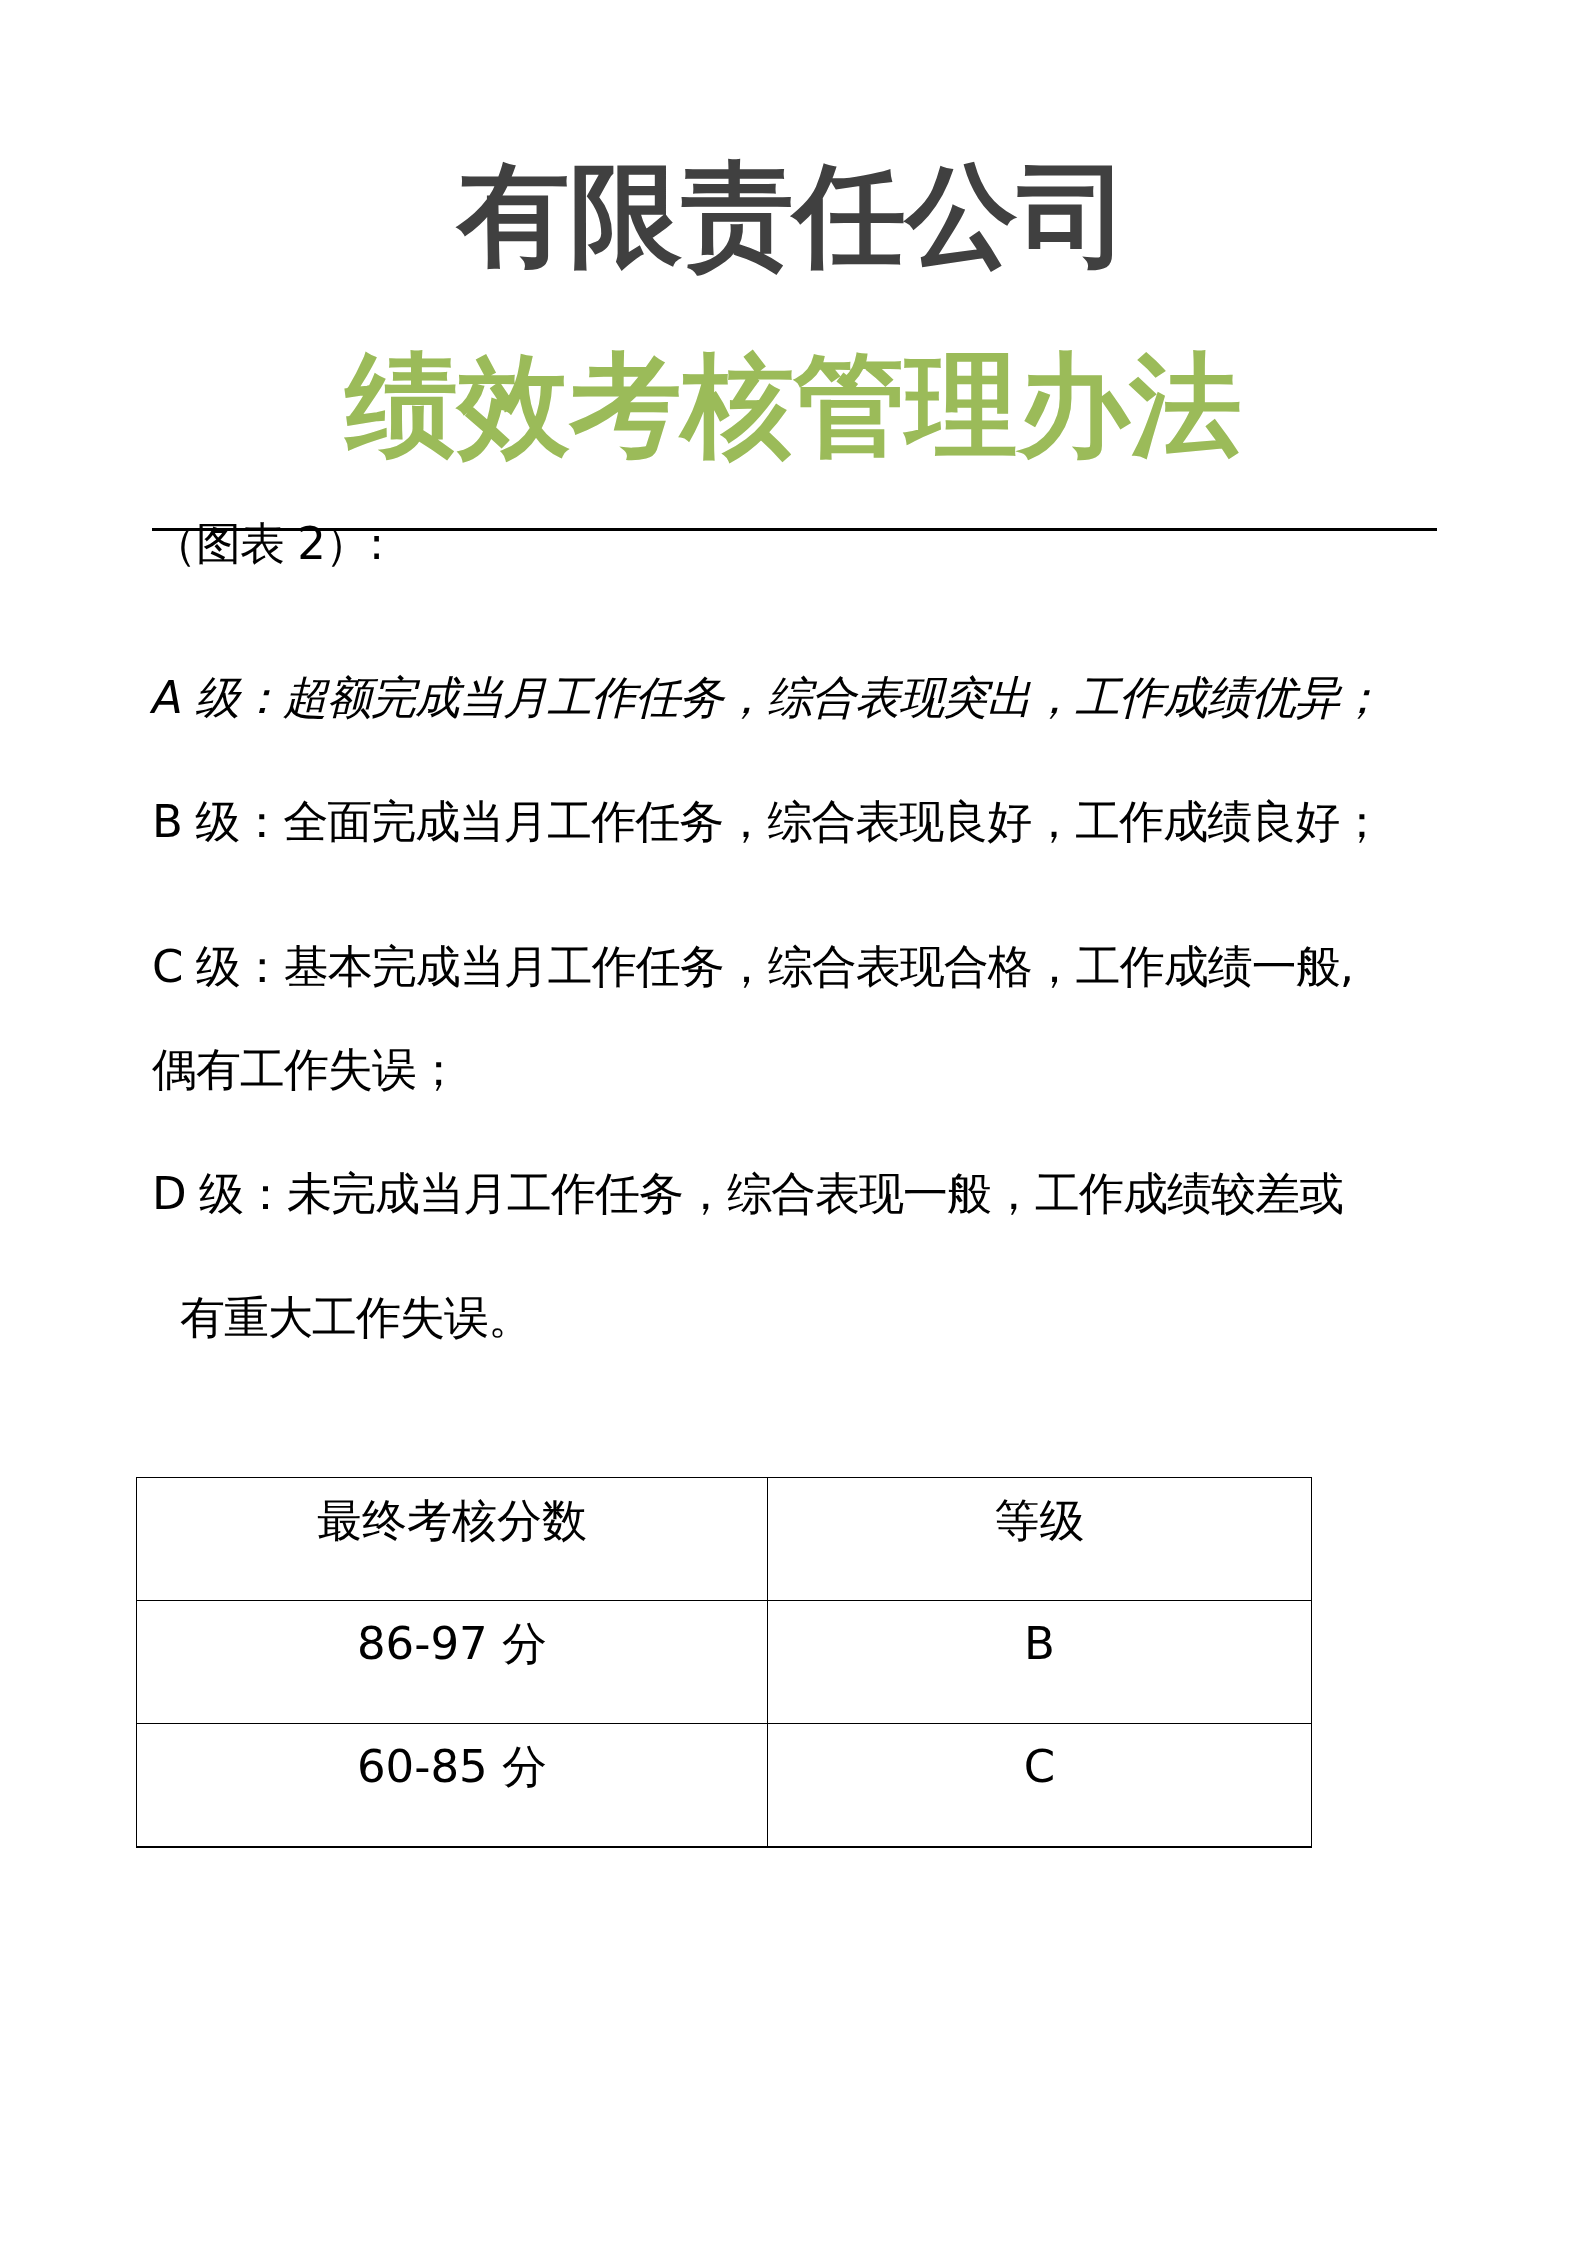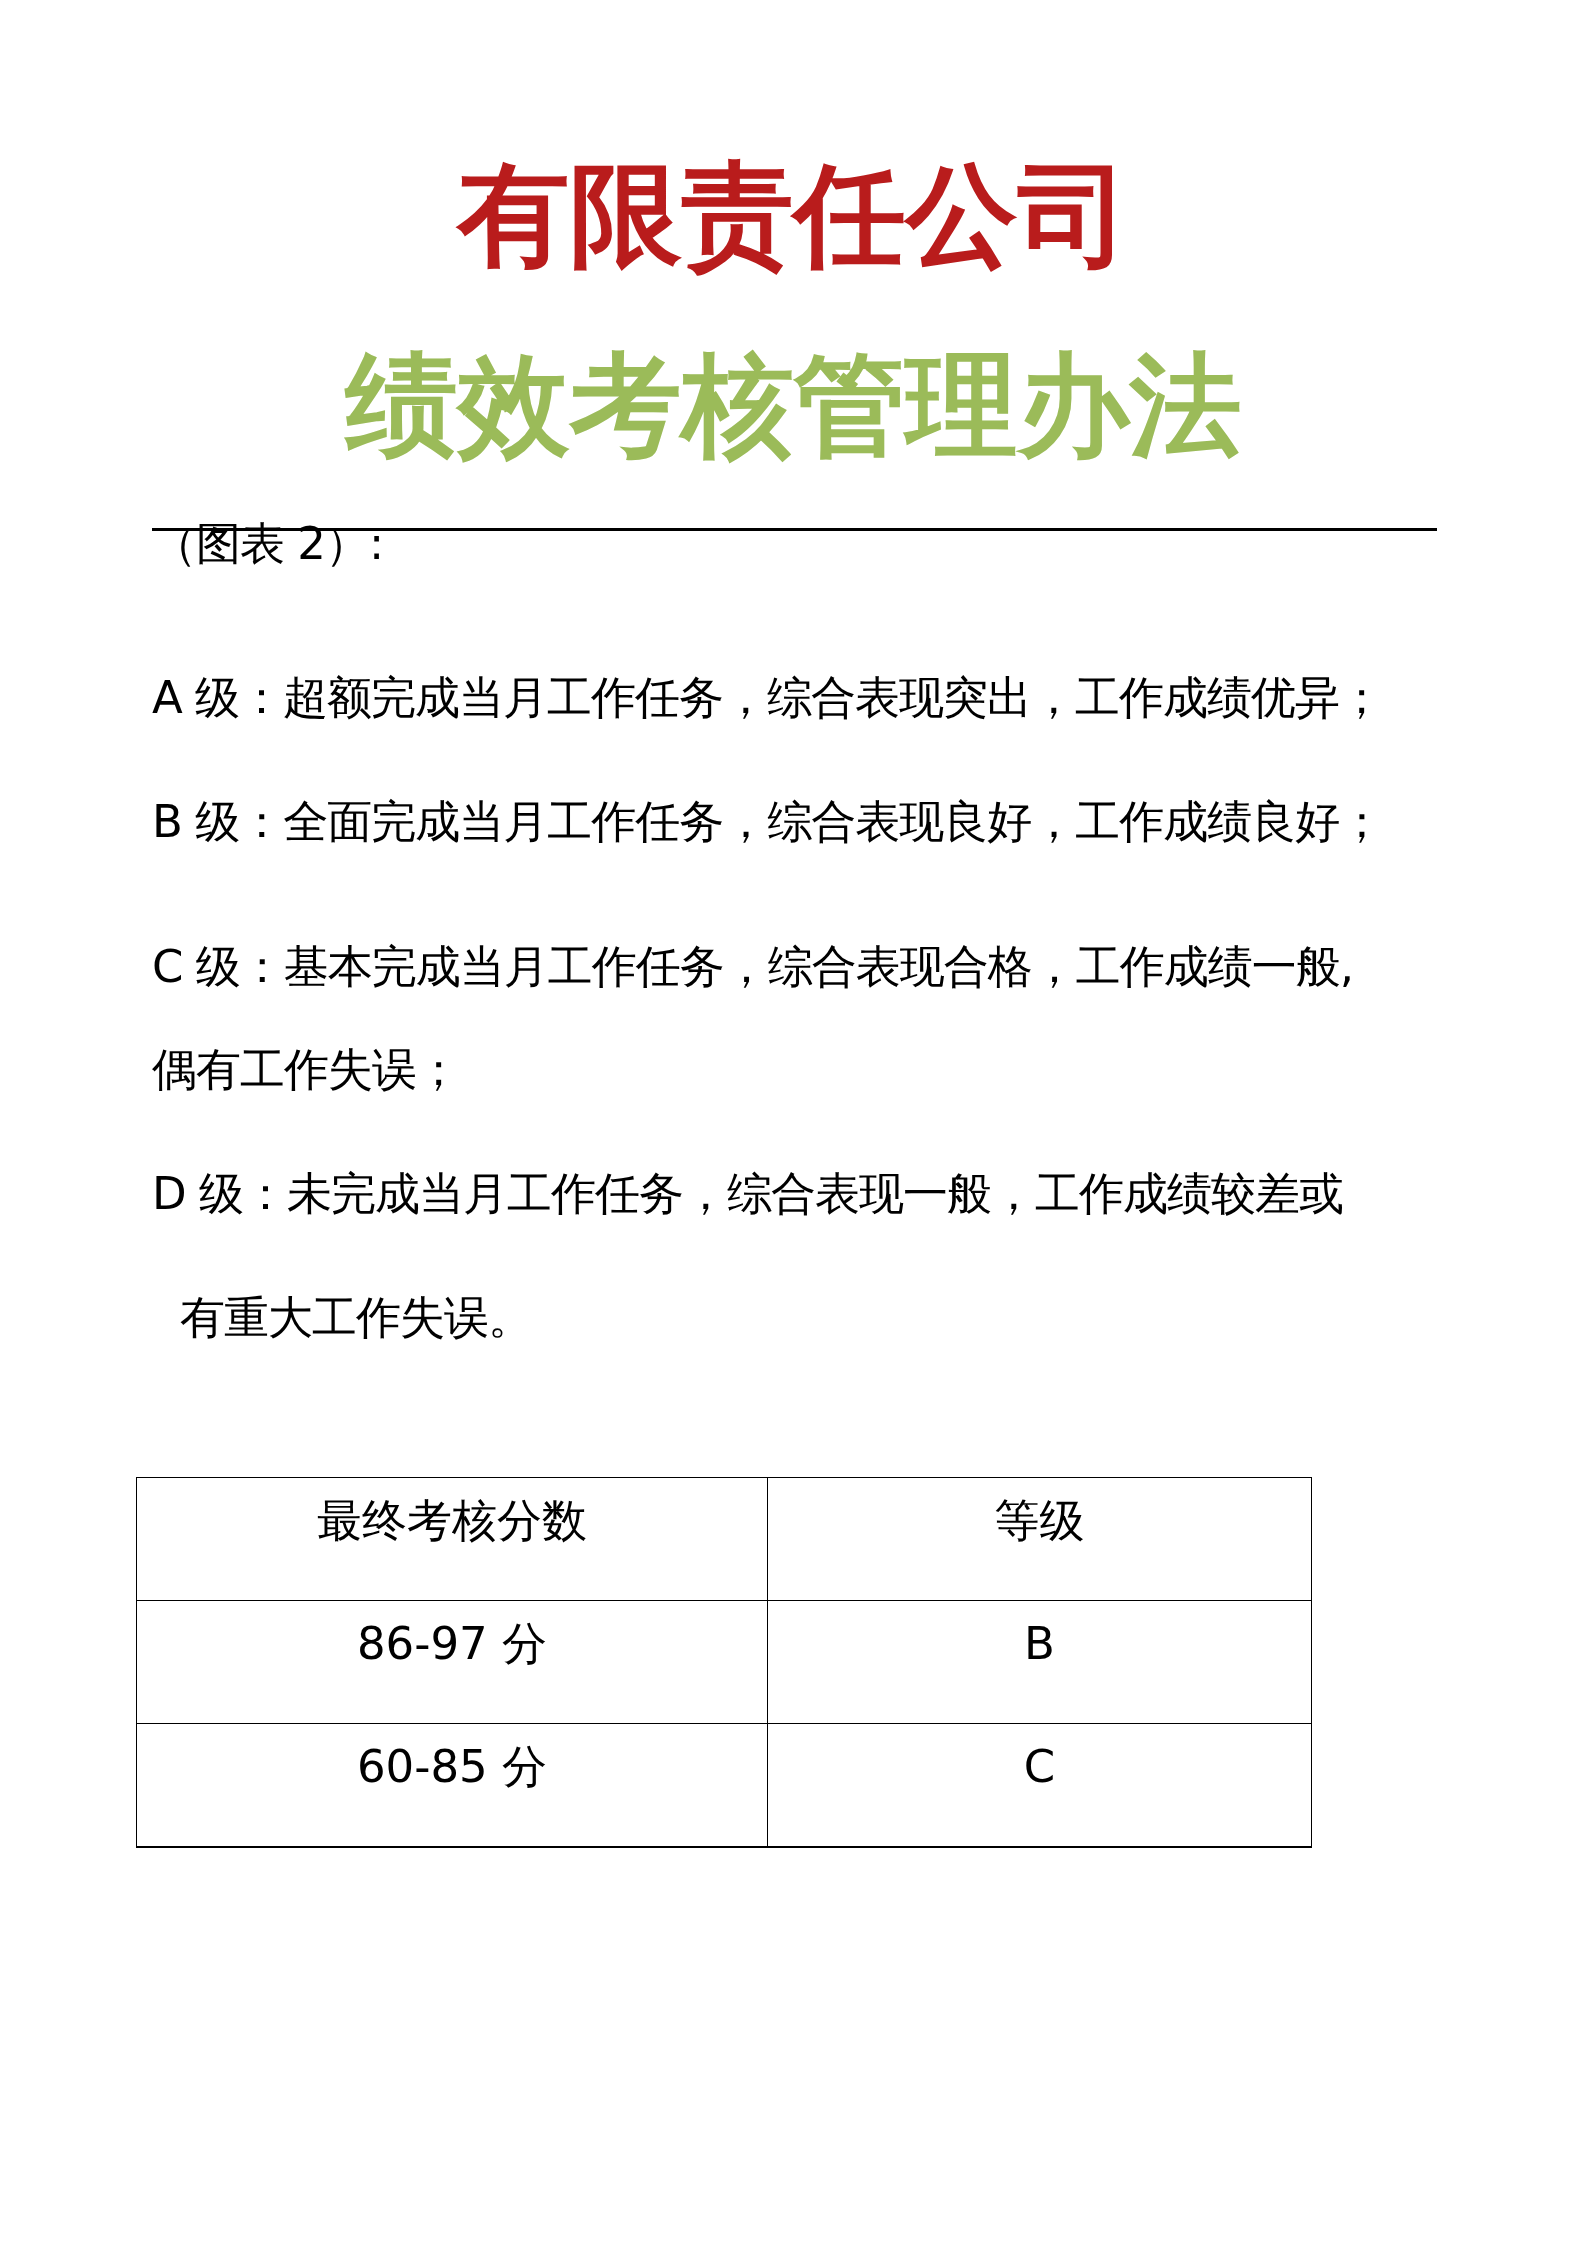--- a/index.html
+++ b/index.html
@@ -41,21 +41,21 @@
     .body-line {
       position: absolute;
       left: 152px;
       width: 1300px;
       font-size: 45px;
       line-height: 60px;
       white-space: nowrap;
       letter-spacing: -1px;
     }
     #caption { top: 514px; }
-    #line-a  { top: 668px; }
+    #line-a  { top: 668px; font-style: italic; }
     #line-b  { top: 792px; }
     #line-c  { top: 937px; }
     #line-c2 { top: 1040px; }
     #line-d  { top: 1164px; }
     #line-d2 { top: 1288px; margin-left: 28px; }
 
     .grade-table {
       position: absolute;
       left: 136px;
       top: 1477px;
@@ -76,21 +76,21 @@
       display: block;
       padding-top: 20px;
     }
     .grade-table col.c1 { width: 631px; }
     .grade-table col.c2 { width: 544px; }
     .grade-table tr:last-child td { border-bottom-width: 2.5px; }
   </style>
 </head>
 <body>
 
-<div id="title-1" class="title-line" style="color: #b91c1c;">有限责任公司</div>
+<div id="title-1" class="title-line" style="color: #404040;">有限责任公司</div>
 <div id="title-2" class="title-line" style="color: rgb(155, 187, 89);">绩效考核管理办法</div>
 
 <div class="rule"></div>
 
 <div id="caption" class="body-line">（图表 2）:</div>
 
 <div id="line-a" class="body-line">A 级：超额完成当月工作任务，综合表现突出，工作成绩优异；</div>
 <div id="line-b" class="body-line">B 级：全面完成当月工作任务，综合表现良好，工作成绩良好；</div>
 <div id="line-c" class="body-line">C 级：基本完成当月工作任务，综合表现合格，工作成绩一般,</div>
 <div id="line-c2" class="body-line">偶有工作失误；</div>

